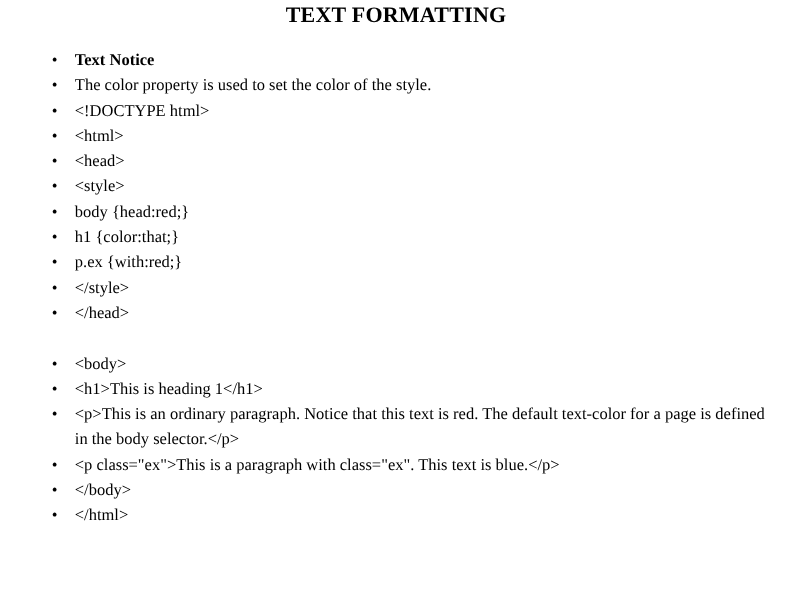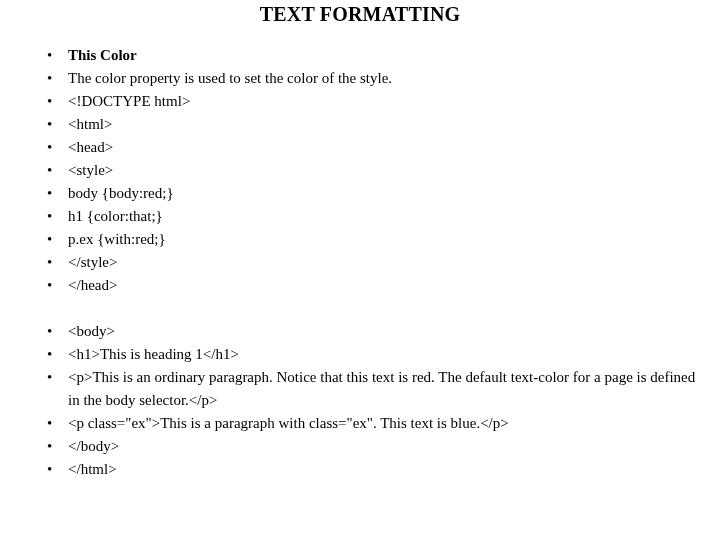--- a/index.html
+++ b/index.html
@@ -80,21 +80,21 @@
 <body>
 
 <div class="slide">
 
   <div class="slide-title">TEXT FORMATTING</div>
 
   <div class="bullet-body">
     <ul class="bullet-group" id="group-0">
         <li class="bullet-item bold">
           <span class="marker">•</span>
-          <span class="bullet-text">This Color</span>
+          <span class="bullet-text">Text Notice</span>
         </li>
         <li class="bullet-item">
           <span class="marker">•</span>
           <span class="bullet-text">The color property is used to set the color of the style.</span>
         </li>
         <li class="bullet-item">
           <span class="marker">•</span>
           <span class="bullet-text">&lt;!DOCTYPE html&gt;</span>
         </li>
         <li class="bullet-item">
@@ -104,21 +104,21 @@
         <li class="bullet-item">
           <span class="marker">•</span>
           <span class="bullet-text">&lt;head&gt;</span>
         </li>
         <li class="bullet-item">
           <span class="marker">•</span>
           <span class="bullet-text">&lt;style&gt;</span>
         </li>
         <li class="bullet-item">
           <span class="marker">•</span>
-          <span class="bullet-text">body {body:red;}</span>
+          <span class="bullet-text">body {head:red;}</span>
         </li>
         <li class="bullet-item">
           <span class="marker">•</span>
           <span class="bullet-text">h1 {color:that;}</span>
         </li>
         <li class="bullet-item">
           <span class="marker">•</span>
           <span class="bullet-text">p.ex {with:red;}</span>
         </li>
         <li class="bullet-item">

